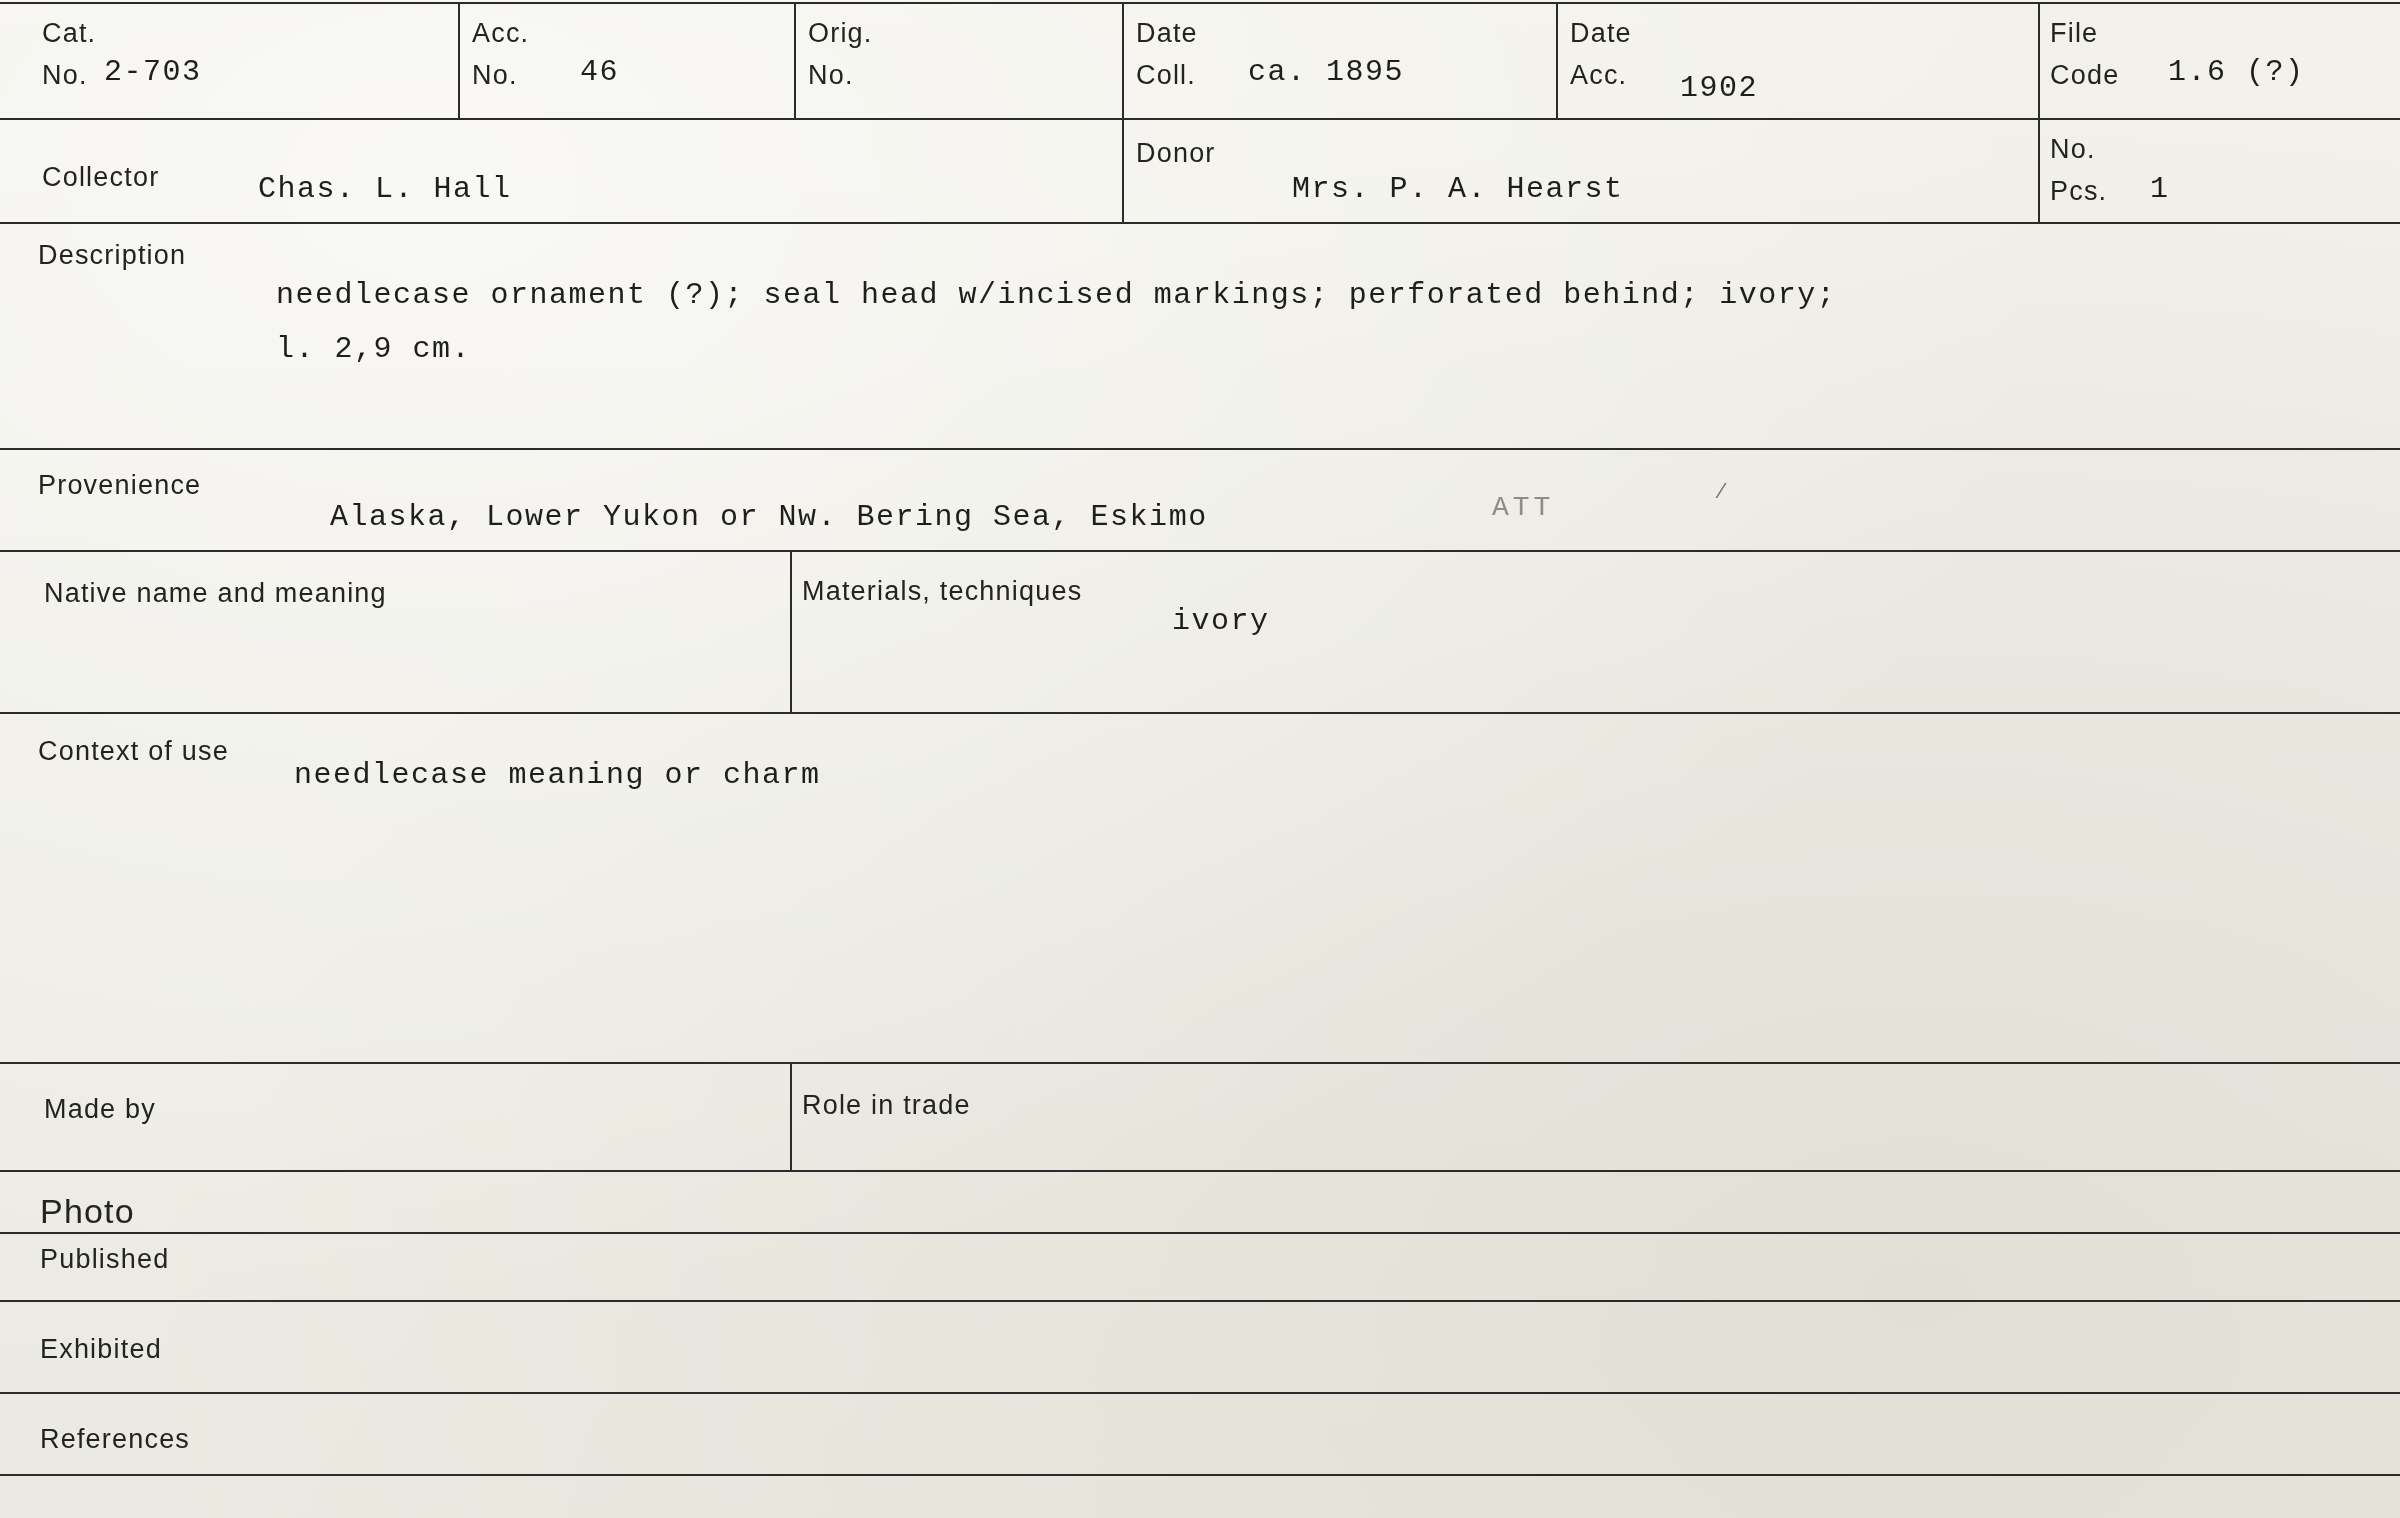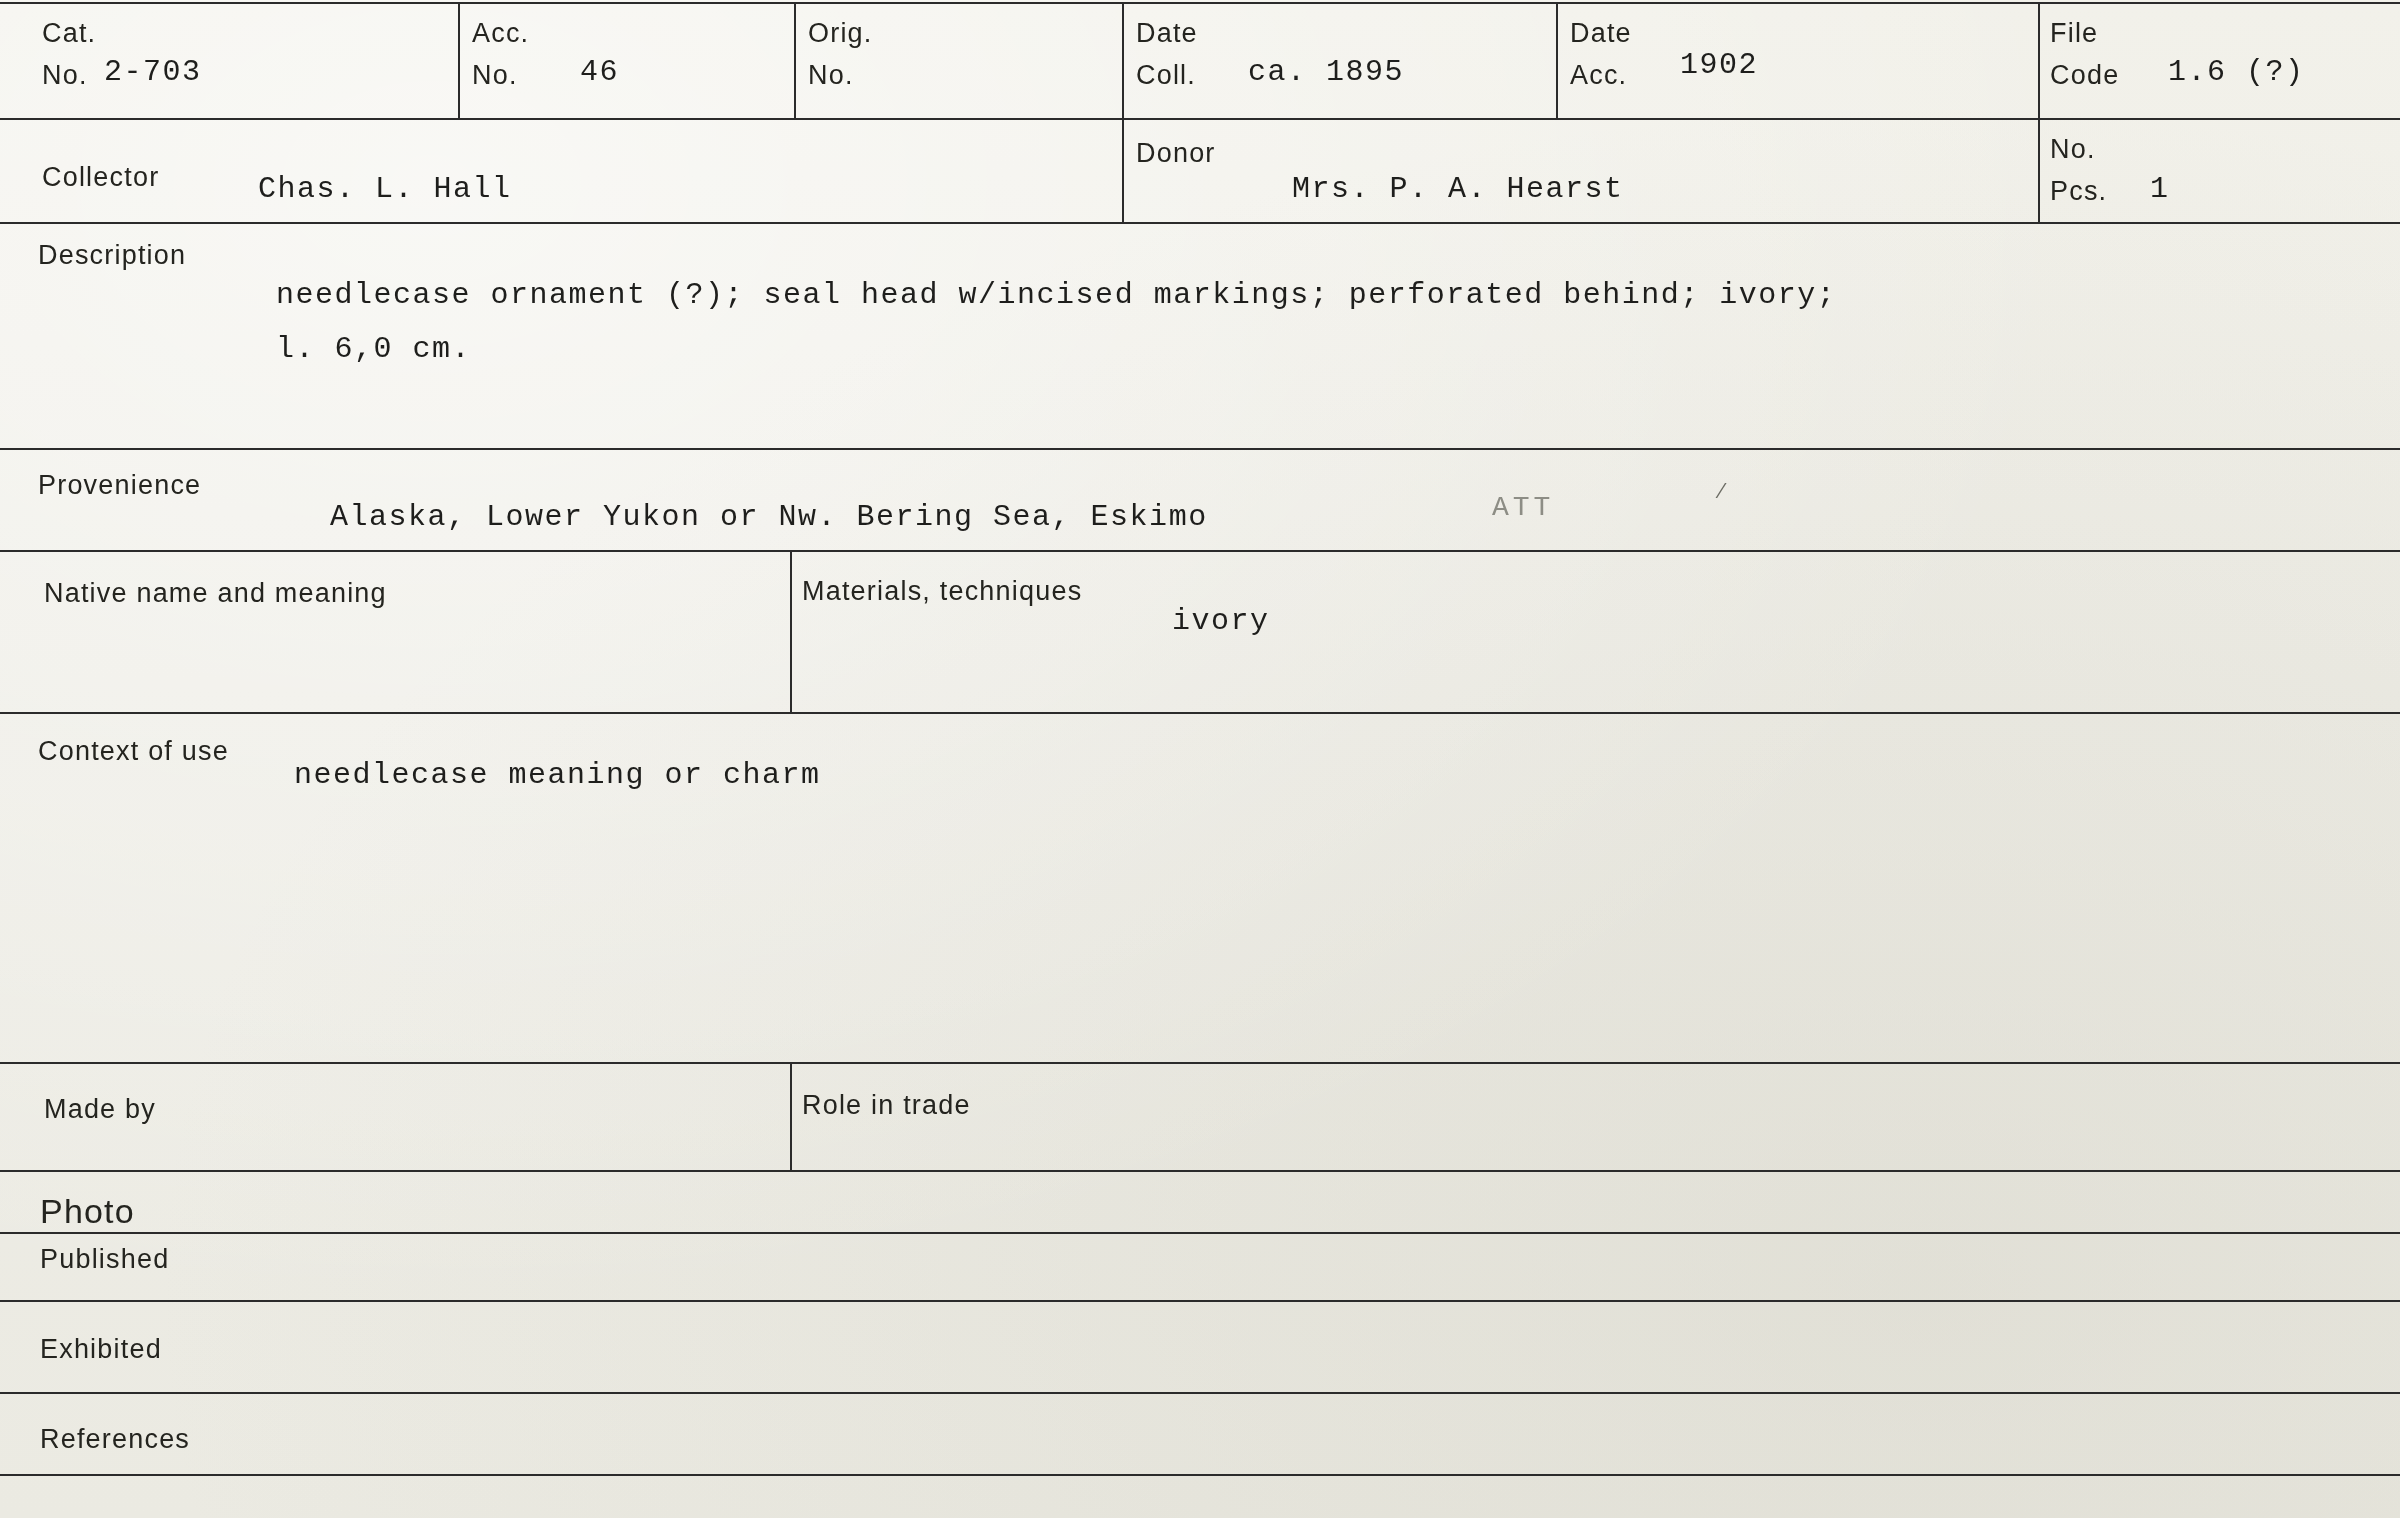--- a/index.html
+++ b/index.html
@@ -114,39 +114,39 @@
   <div class="lbl" style="left:808px; top:18px;">Orig.</div>
   <div class="lbl" style="left:808px; top:60px;">No.</div>
   <div class="typed" style="left:900px; top:55px;"></div>
 
   <div class="lbl" style="left:1136px; top:18px;">Date</div>
   <div class="lbl" style="left:1136px; top:60px;">Coll.</div>
   <div class="typed" style="left:1248px; top:55px;">ca. 1895</div>
 
   <div class="lbl" style="left:1570px; top:18px;">Date</div>
   <div class="lbl" style="left:1570px; top:60px;">Acc.</div>
-  <div class="typed" style="left:1680px; top:48px;text-align:right;">1902</div>
+  <div class="typed" style="left:1680px; top:71px;text-align:right;">1902</div>
 
   <div class="lbl" style="left:2050px; top:18px;">File</div>
   <div class="lbl" style="left:2050px; top:60px;">Code</div>
   <div class="typed" style="left:2168px; top:55px;">1.6 (?)</div>
 
   <div class="lbl" style="left:42px; top:138px;margin-top:24px;">Collector</div>
   <div class="typed" style="left:258px; top:172px;">Chas. L. Hall</div>
 
   <div class="lbl" style="left:1136px; top:138px;">Donor</div>
   <div class="typed" style="left:1292px; top:172px;">Mrs. P. A. Hearst</div>
 
   <div class="lbl" style="left:2050px; top:134px;">No.</div>
   <div class="lbl" style="left:2050px; top:176px;">Pcs.</div>
   <div class="typed" style="left:2150px; top:172px;">1</div>
 
   <div class="lbl" style="left:38px; top:240px;">Description</div>
   <div class="typed" style="left:276px; top:278px;">needlecase ornament (?); seal head w/incised markings; perforated behind; ivory;</div>
-  <div class="typed" style="left:276px; top:332px;">l. 6,0 cm.</div>
+  <div class="typed" style="left:276px; top:332px;">l. 2,9 cm.</div>
 
   <div class="lbl" style="left:38px; top:470px;">Provenience</div>
   <div class="typed" style="left:330px; top:500px;">Alaska, Lower Yukon or Nw. Bering Sea, Eskimo</div>
   <div class="stamp" style="left:1492px; top:492px;">ATT</div>
   <div class="tick" style="left:1720px; top:478px;">⁄</div>
 
   <div class="lbl" style="left:44px; top:578px;">Native name and meaning</div>
   <div class="typed" style="left:44px; top:630px;"></div>
 
   <div class="lbl" style="left:802px; top:576px;">Materials, techniques</div>

